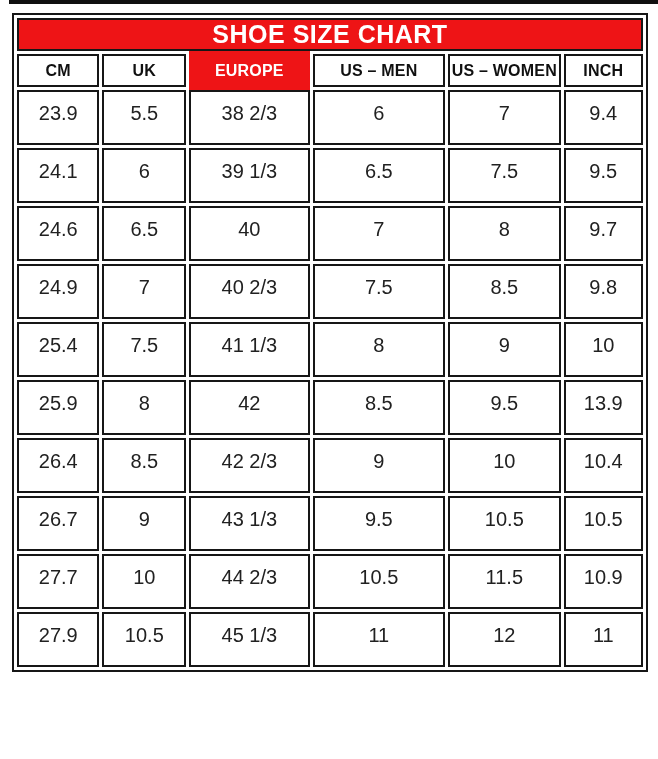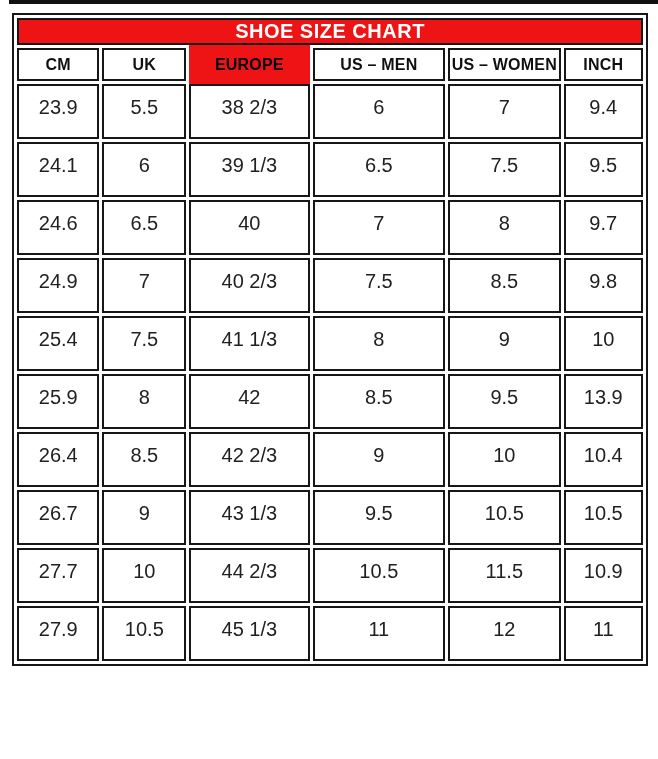--- a/index.html
+++ b/index.html
@@ -36,40 +36,40 @@
     background: #ffffff;
     text-align: center;
     vertical-align: middle;
     padding: 0;
   }
   td.banner-cell {
     height: 24px;
     background: #ee1416;
     color: #ffffff;
     font-weight: bold;
-    font-size: 20px;
+    font-size: 25px;
     letter-spacing: 0.5px;
   }
   th.col-head {
     height: 33px;
     font-size: 16px;
     font-weight: bold;
     color: #101010;
     letter-spacing: 0.2px;
   }
   th.col-head.europe {
     position: relative;
     background: #ee1416;
     border-color: #ee1416;
   }
   .europe-box {
     position: absolute;
     top: -5px; bottom: -5px; left: -2px; right: -2px;
     background: #ee1416;
-    color: #000000;
+    color: #ffffff;
     display: flex;
     align-items: center;
     justify-content: center;
     font-weight: bold;
     font-size: 16px;
     letter-spacing: 0.2px;
     z-index: 2;
   }
   td.size-cell {
     height: 55px;

